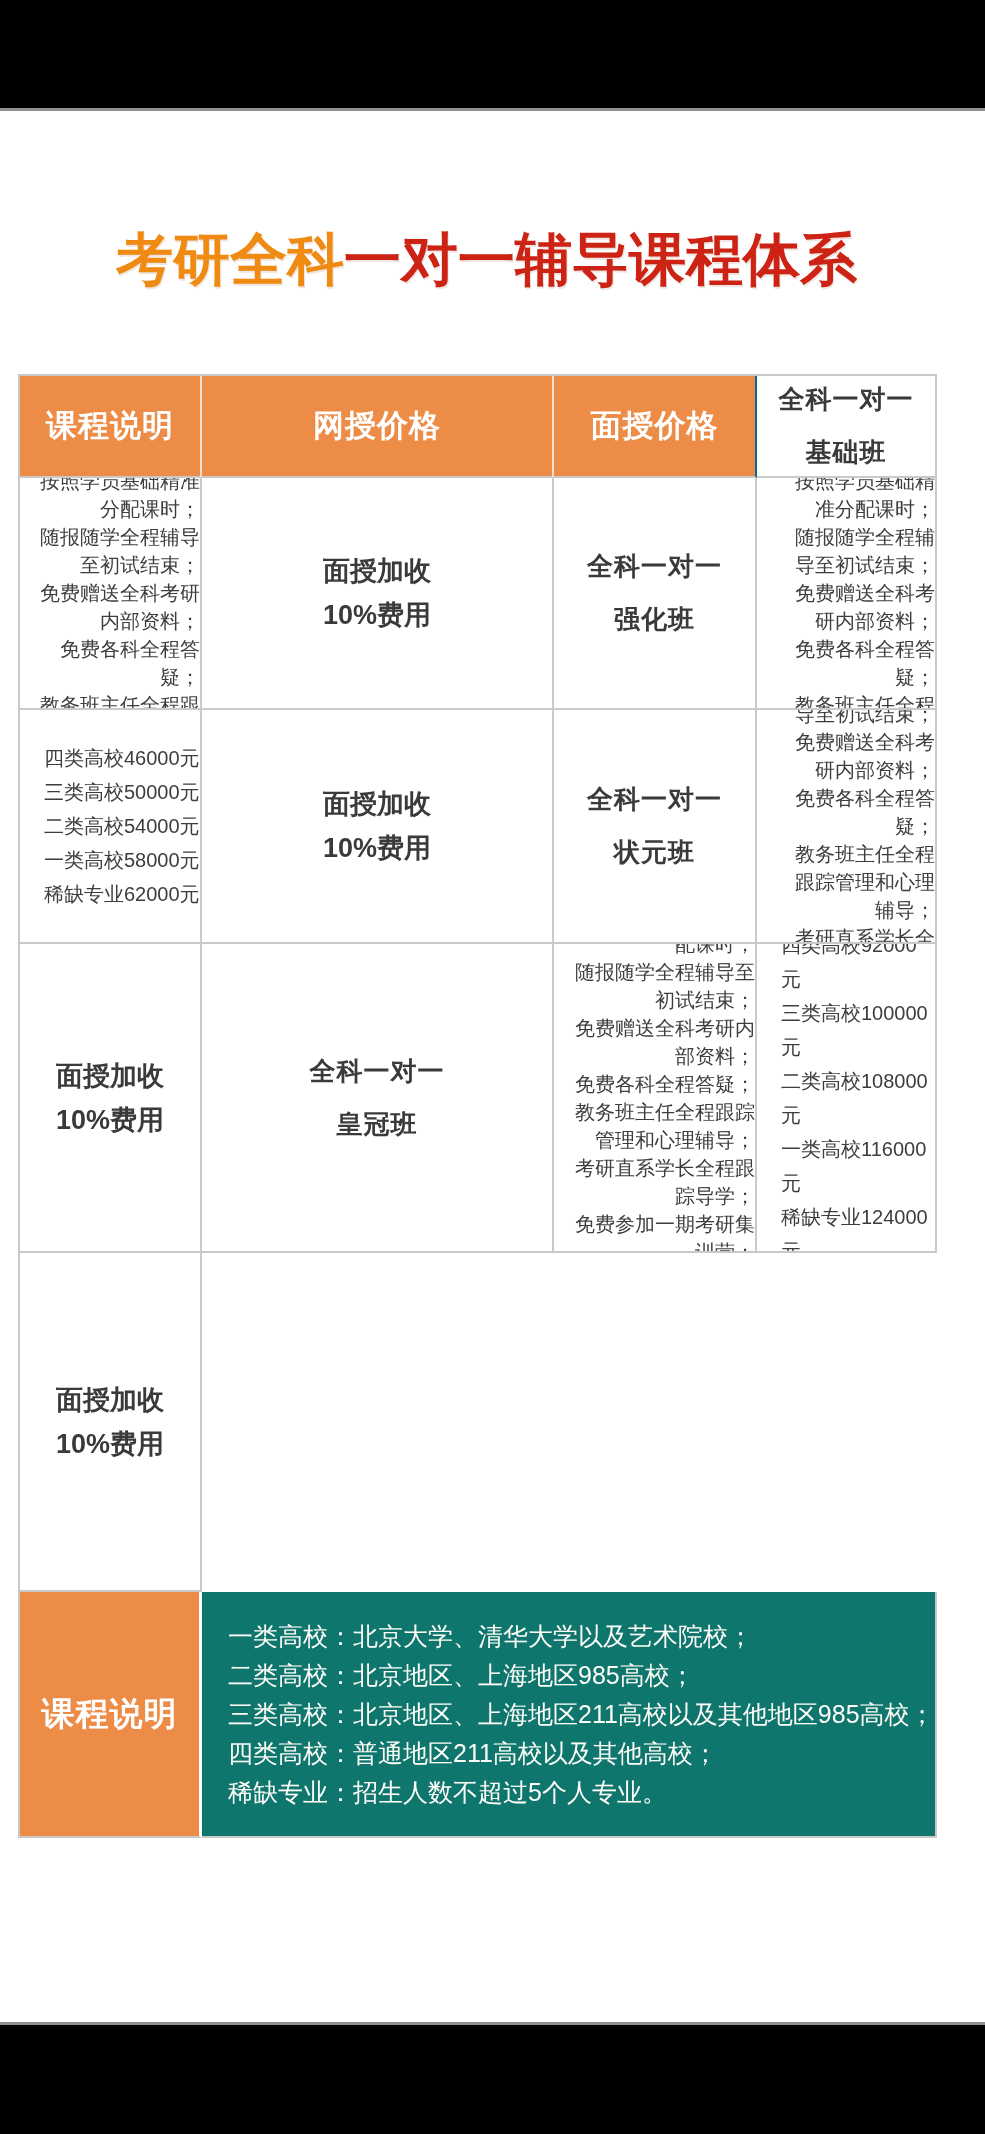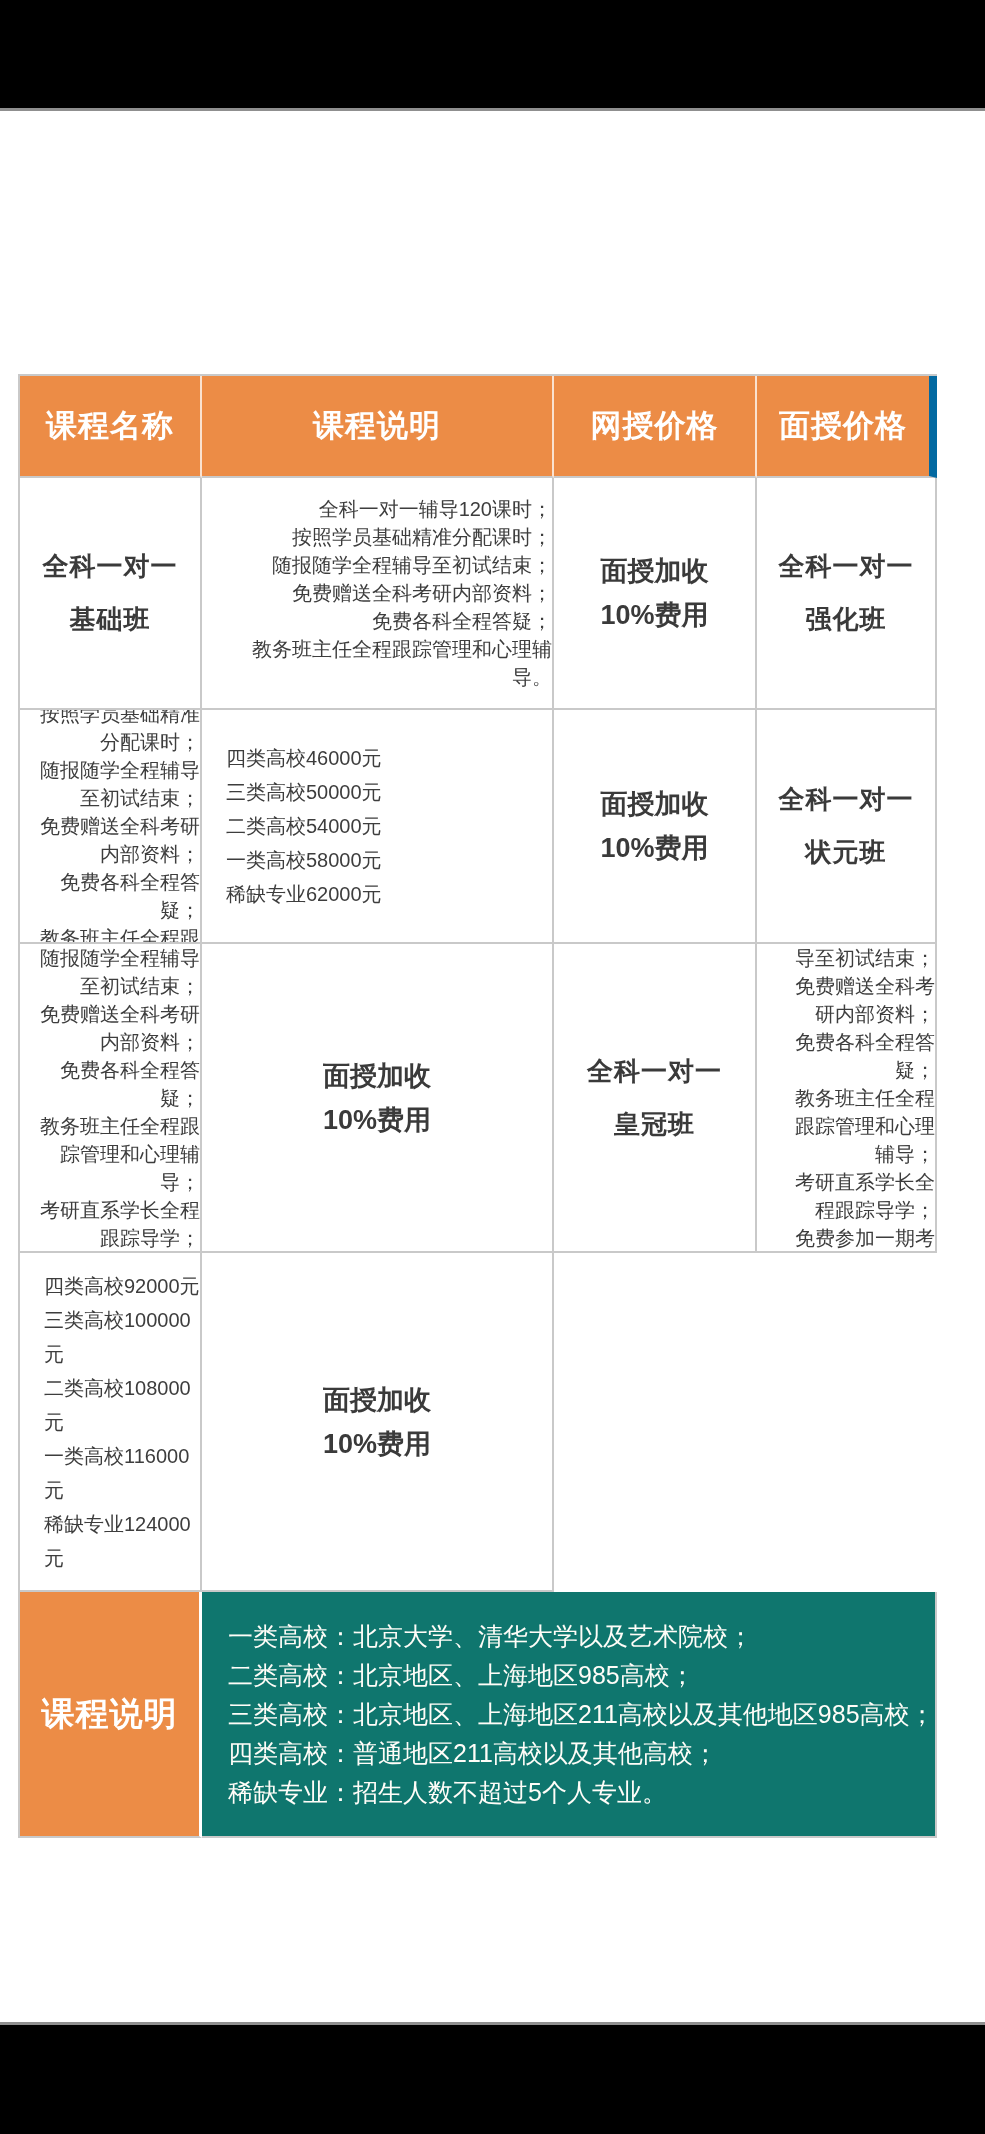--- a/index.html
+++ b/index.html
@@ -50,21 +50,21 @@
     background: #EC8C46;
     color: #ffffff;
     font-weight: 700;
     font-size: 31px;
     display: flex;
     align-items: center;
     justify-content: center;
     border-right: 2px solid rgba(255,255,255,0.75);
     letter-spacing: 1px;
   }
-  .th.last { border-right: 8px solid #0369a1; }
+  .th.last { border-right: 2px solid #0369a1; }
 
   .name {
     display: flex;
     flex-direction: column;
     justify-content: center;
     text-align: center;
     white-space: pre-line;
     font-size: 26px;
     font-weight: 700;
     color: #3a3a3a;
@@ -127,24 +127,24 @@
     white-space: pre-line;
     padding-left: 26px;
   }
 </style>
 </head>
 <body>
 
 <div class="stage">
   <div class="bar top"></div>
 
+  <h1 class="title"><span class="t-orange">考研全科</span><span class="t-red">一对一辅导课程体系</span></h1>
 
   <div class="course-table">
 
-    <div class="cell th">课程名称</div>
     <div class="cell th">课程说明</div>
     <div class="cell th">网授价格</div>
     <div class="cell th last">面授价格</div>
 
     <div class="cell name">全科一对一
 基础班</div>
     <div class="cell desc">全科一对一辅导120课时；
 按照学员基础精准分配课时；
 随报随学全程辅导至初试结束；
 免费赠送全科考研内部资料；

